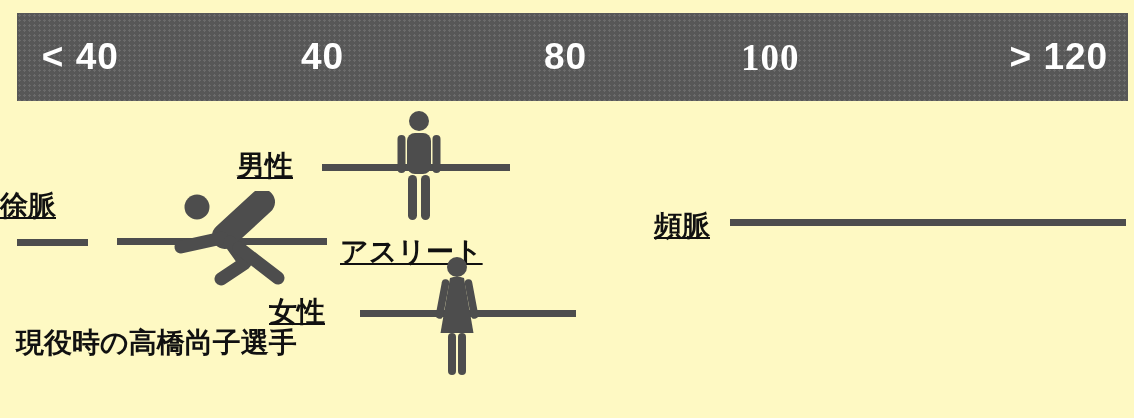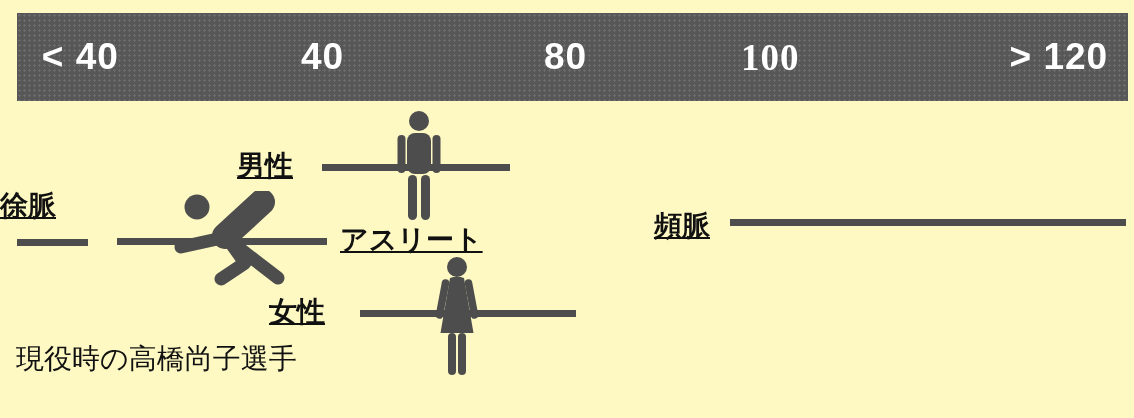--- a/index.html
+++ b/index.html
@@ -32,42 +32,42 @@
   .t2{left:47.4%;margin-left:22px;}
   .t3{left:67.8%;font-family:Liberation Serif, serif;}
   .t4{left:90.9%;margin-left:32px;}
   
   .row-label{
     position:absolute;color:var(--text);font-weight:bold;font-size:28px;
     white-space:nowrap;line-height:1;text-decoration:underline;
   }
   .lbl-bradycardia{left:0;top:192px;}
   .lbl-male{left:237px;top:152px;}
-  .lbl-athlete{left:340px;top:226px;text-align:right;}
+  .lbl-athlete{left:340px;top:238px;text-align:right;}
   .lbl-tachycardia{left:654px;top:212px;}
   .lbl-female{left:269px;top:298px;}
   
   .range-bar{
     position:absolute;height:7px;background:var(--ink);
   }
   .bar-male{top:164px;}
   .bar-bradycardia{top:239px;}
   .bar-athlete{top:238px;}
   .bar-tachycardia{top:219px;}
   .bar-female{top:310px;}
   
   .icon{position:absolute;}
   .icon svg{display:block;width:100%;height:100%;}
   .icon-male{left:396px;top:111px;width:46px;height:110px;}
   .icon-runner{left:170px;top:191px;width:120px;height:99px;}
   .icon-female{left:433px;top:257px;width:48px;height:119px;}
   
   .caption{
-    position:absolute;left:16px;top:341px;
-    color:var(--text);font-weight:normal;font-size:28px;line-height:1.26;
+    position:absolute;left:16px;top:325px;
+    color:var(--text);font-weight:bold;font-size:28px;line-height:1.26;
     white-space:nowrap;
   }
 </style>
 </head>
 <body>
 
 <div class="stage">
 
   <div class="scale-bar">
     <span class="tick t0">&lt; 40</span>

